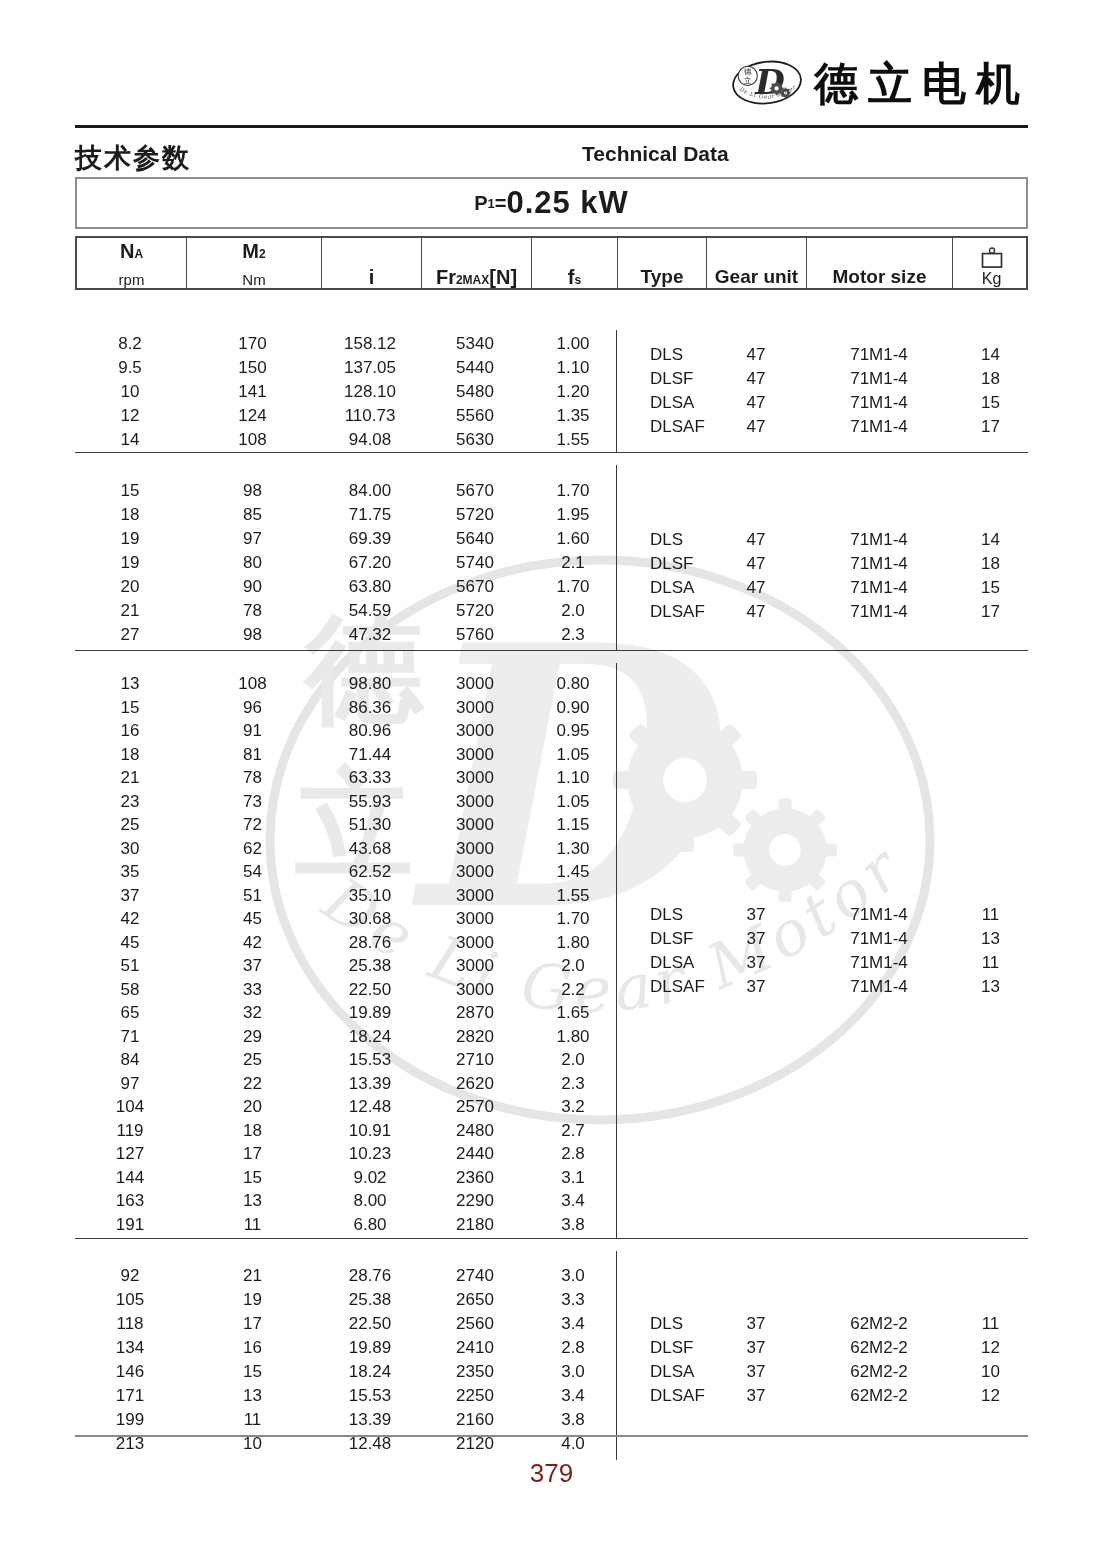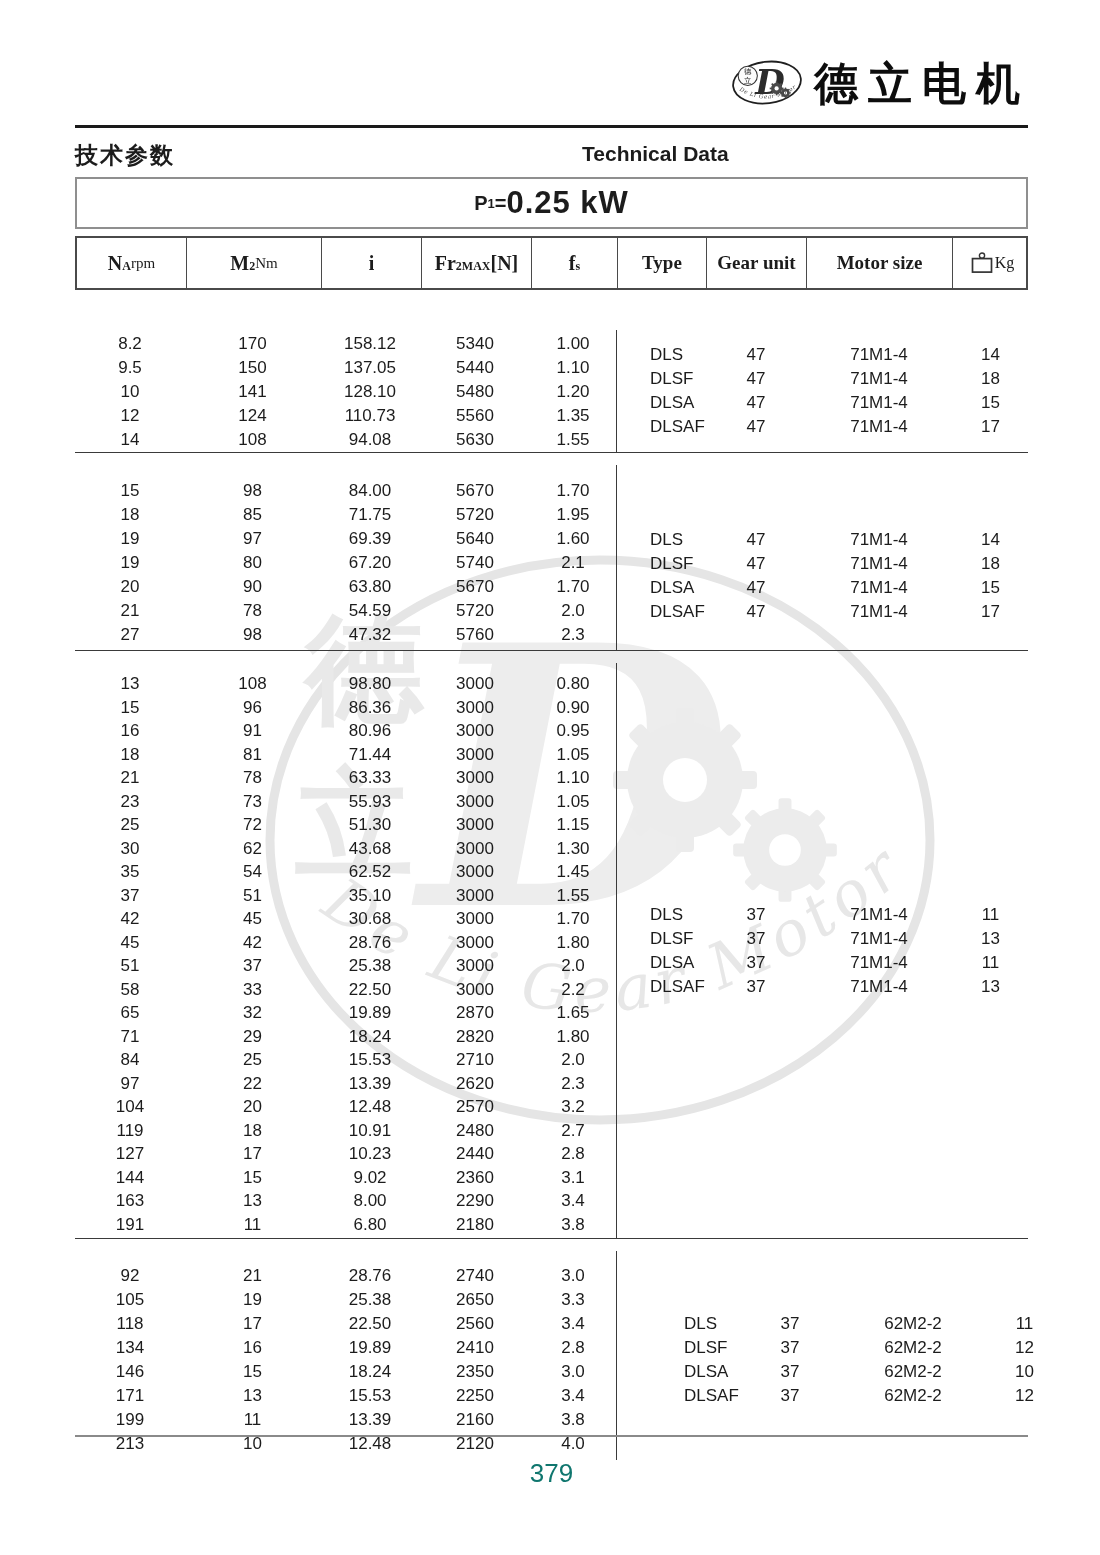--- a/index.html
+++ b/index.html
@@ -11,68 +11,68 @@
 
   
   .logo-row { position:absolute; top:48px; left:730px; width:300px; height:72px;
               display:flex; align-items:center; z-index:2; }
   .brand-text { font-family:"DejaVu Serif", serif; font-weight:bold; font-size:44px;
                 letter-spacing:10px; color:#0d0d0d; white-space:nowrap; margin-left:10px;
                 transform:scaleY(1.02); }
   .rule-black { position:absolute; top:125px; left:75px; width:953px; height:3px; background:#1a1a1a; z-index:2; }
 
   .title-row { position:absolute; top:140px; left:75px; width:953px; height:30px; z-index:2; }
-  .title-cn { position:absolute; left:0; top:0; font-size:23px; font-weight:bold; letter-spacing:2px; }
+  .title-cn { position:absolute; left:0; top:0; font-size:27px; font-weight:bold; letter-spacing:2px; }
   .title-en { position:absolute; left:507px; top:2px; font-size:21px; font-weight:bold; }
 
   
   .p1-box { position:absolute; top:177px; left:75px; width:953px; height:52px;
             border:2px solid #8f8f8f; display:flex; align-items:center; justify-content:center; z-index:1; }
   .p1-label { font-size:20px; font-weight:bold; }
   .p1-sub { font-size:13px; font-weight:bold; }
   .p1-value { font-size:31px; font-weight:bold; letter-spacing:1px; }
 
   
   .thead { position:absolute; top:236px; left:75px; width:953px; height:54px;
            display:grid; grid-template-columns:110px 135px 100px 110px 86px 89px 100px 146px 77px;
            border:2px solid #4a4a4a; z-index:1; background:transparent; }
-  .th { border-right:1.5px solid #4a4a4a; display:flex; 
-        align-items:center; justify-content:center; line-height:1.1;font-family:Liberation Serif, serif; }
+  .th { border-right:1.5px solid #4a4a4a; display:flex; flex-direction:column;
+        align-items:center; justify-content:flex-end; line-height:1.1; }
   .th:last-child { border-right:none; }
   .th-main { font-size:20px; font-weight:bold; }
   .th-main .ssub { font-size:12px; font-weight:bold; }
-  .th-unit { font-size:15px; font-weight:normal; margin-top:1px; }
+  .th-unit { font-size:15px; font-weight:normal; margin-top:10px; }
   .th-plain { font-size:19px; font-weight:bold; }
   .kg-cell .th-unit { font-size:16px; margin-top:0; }
 
   
   .tbody { position:absolute; top:318px; left:75px; width:953px; z-index:1; }
   .group { display:flex; border-bottom:1px solid #3a3a3a;margin-top:12px; --rh:24px; }
-  .group:last-child { border-bottom:none;gap:34px; }
+  .group:last-child { border-bottom:none; }
   .g-left { width:542px; border-right:1.5px solid #3a3a3a; }
   .g-right { width:411px; display:flex; align-items:center; }
   .drow { display:grid; grid-template-columns:110px 135px 100px 110px 86px; height:var(--rh); }
   .dc { text-align:center; font-size:17px; line-height:var(--rh); }
   .mblock { width:100%; }
   .mrow { display:grid; grid-template-columns:89px 100px 146px 77px; height:24px; }
   .mc { text-align:center; font-size:17px; line-height:24px; }
   .mc.m0 { text-align:left; padding-left:33px; }
   
   .group.g0 .g-left { padding:2px 0 0 0; }
   .group.g1 .g-left { padding:14px 0 3px 0; }
   .group.g2 { --rh:23.5px; }
   .group.g2 .g-left { padding:9px 0 2px 0; }
   .group.g3 .g-left { padding:13px 0 4px 0; }
   .group.g1 .mblock { margin-top:36px; }
   .group.g3 .mblock { margin-top:8px; }
 
   
   .footer-rule { position:absolute; top:1435px; left:75px; width:953px; height:2px; background:#8a8a8a; z-index:1; }
   .page-number { position:absolute; top:1458px; left:75px; width:953px; text-align:center;
-                 font-size:26px; color:#0f766e; z-index:1; }
+                 font-size:26px; color:#7f1d1d; z-index:1; }
 </style>
 </head>
 <body>
 
 <div class="page">
 
   <svg class="watermark" width="700" height="600" viewBox="0 0 700 600">
     <ellipse cx="350" cy="295" rx="330" ry="280" fill="none" stroke="#e5e5e5" stroke-width="9"></ellipse>
     <text x="55" y="165" font-family="DejaVu Serif, serif" font-size="118" fill="#e9e9e9" font-weight="bold">德</text>
     <text x="45" y="320" font-family="DejaVu Serif, serif" font-size="118" fill="#e9e9e9" font-weight="bold">立</text>

